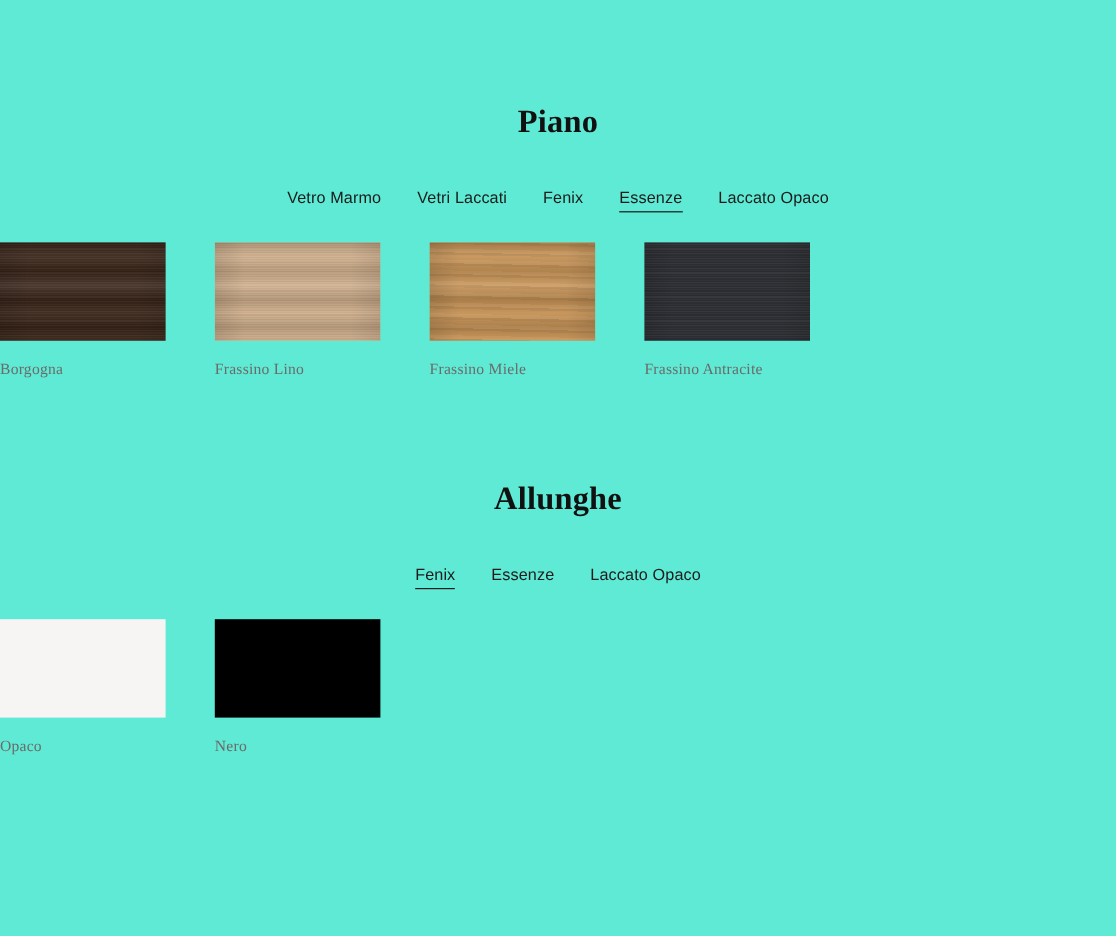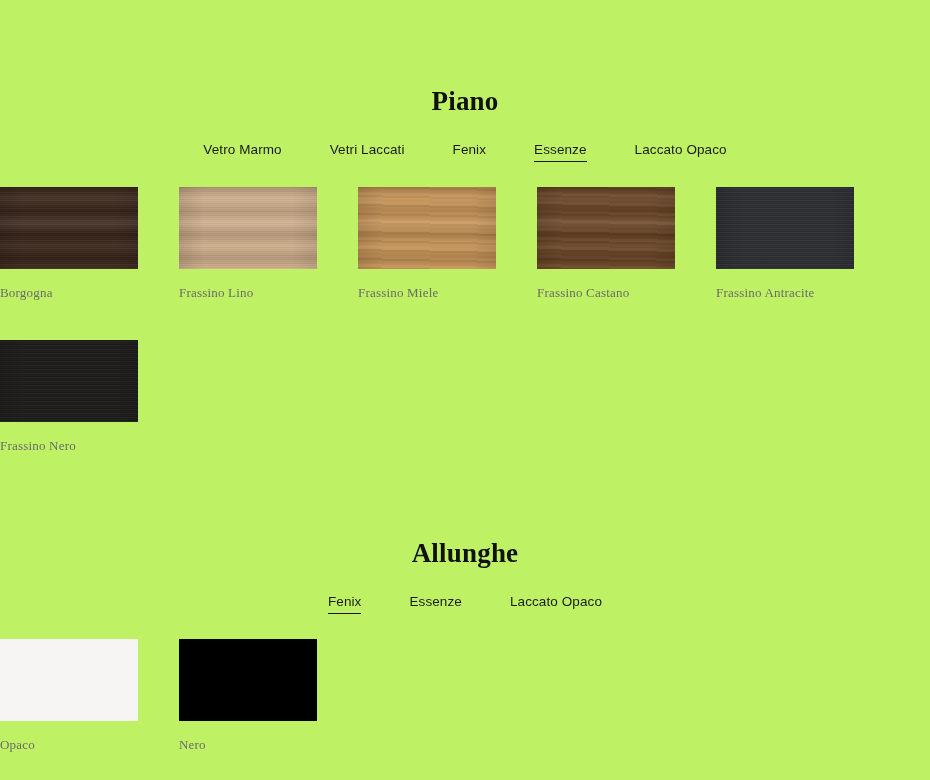--- a/index.html
+++ b/index.html
@@ -27,22 +27,22 @@
     font-size: 27px;
     letter-spacing: 0.2px;
     color: #111111;
   }
 
   
   .tabs {
     display: flex;
     justify-content: center;
     align-items: center;
-    gap: 48px;
-    margin-top: 24px;
+    gap: 30px;
+    margin-top: 39px;
   }
 
   .tab {
     font-family: "Liberation Sans", sans-serif;
     font-size: 13.5px;
     color: #1b1b1b;
     letter-spacing: 0.1px;
     line-height: 18px;
     padding-bottom: 2px;
     cursor: pointer;
@@ -143,21 +143,21 @@
   
   .section { width: 930px; }
   #section-piano { padding-top: 86px; }
   #section-piano .grid { margin-top: 25px; }
   #section-allunghe { padding-top: 84px; }
   #section-allunghe .grid { margin-top: 25px; }
 </style>
 </head>
 <body style="background: rgb(242, 241, 239);">
 
-<div class="page" style="background: #bef264;">
+<div class="page" style="background: #5eead4;">
 
   <div class="section" id="section-piano">
     <h2 class="section-title">Piano</h2>
     <div class="tabs">
         <div class="tab">Vetro Marmo</div>
         <div class="tab">Vetri Laccati</div>
         <div class="tab">Fenix</div>
         <div class="tab active">Essenze</div>
         <div class="tab">Laccato Opaco</div>
       </div>
@@ -180,40 +180,25 @@
         </div>
         <div class="swatch-cell">
           <div class="swatch" style="background: rgb(200, 148, 87);">
             <div class="grain streaks"></div>
             <div class="grain bands"></div>
             <div class="grain vign"></div>
           </div>
           <div class="swatch-label">Frassino Miele</div>
         </div>
         <div class="swatch-cell">
-          <div class="swatch" style="background: rgb(107, 69, 38);">
-            <div class="grain streaks"></div>
-            <div class="grain bands"></div>
-            <div class="grain vign"></div>
-          </div>
-          <div class="swatch-label">Frassino Castano</div>
-        </div>
-        <div class="swatch-cell">
           <div class="swatch" style="background: rgb(44, 46, 51);">
             <div class="grain lines"></div>
             <div class="grain vign"></div>
           </div>
           <div class="swatch-label">Frassino Antracite</div>
-        </div>
-        <div class="swatch-cell">
-          <div class="swatch" style="background: rgb(29, 28, 26);">
-            <div class="grain lines"></div>
-            <div class="grain vign"></div>
-          </div>
-          <div class="swatch-label">Frassino Nero</div>
         </div>
       </div>
   </div>
 
   <div class="section" id="section-allunghe">
     <h2 class="section-title">Allunghe</h2>
     <div class="tabs">
         <div class="tab active">Fenix</div>
         <div class="tab">Essenze</div>
         <div class="tab">Laccato Opaco</div>

